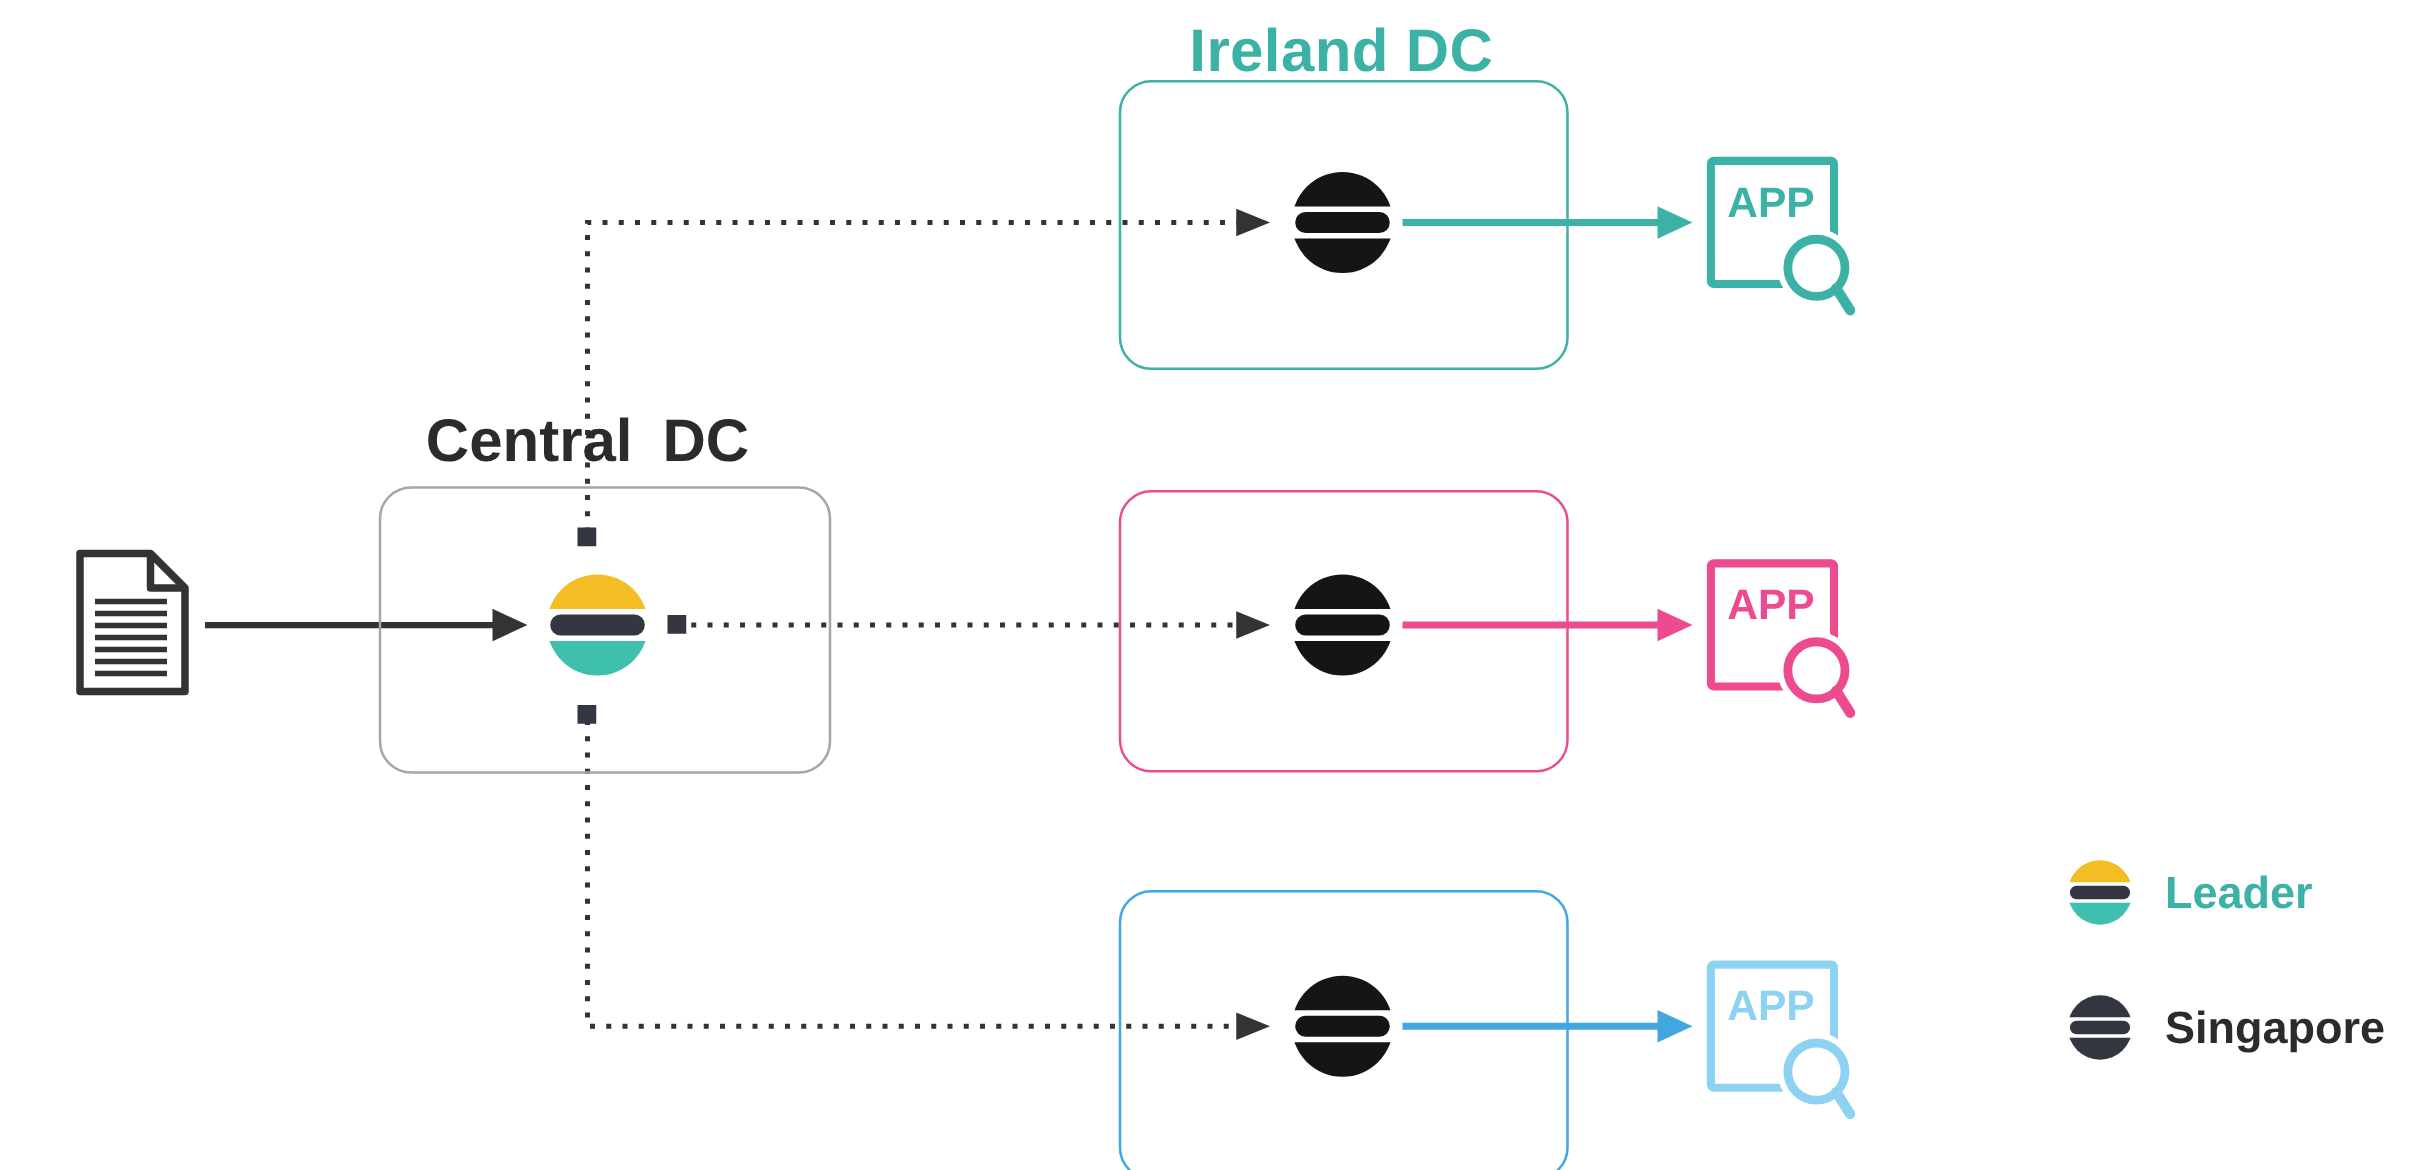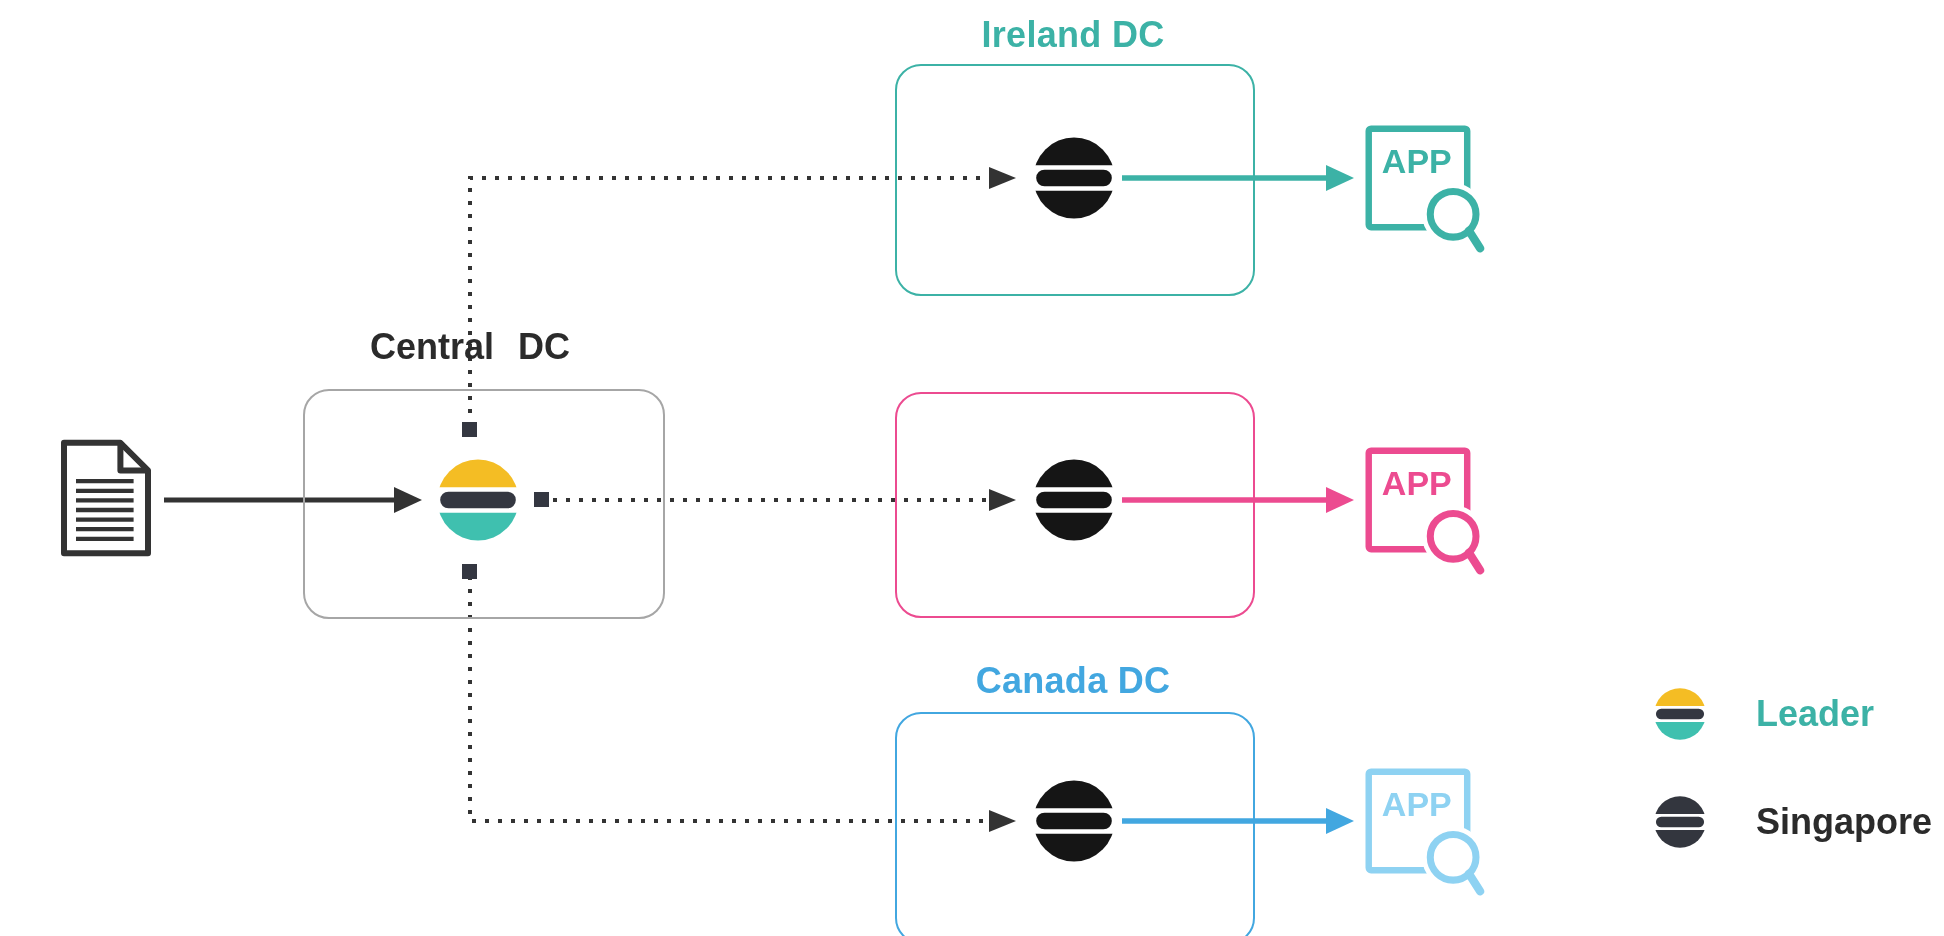--- a/index.html
+++ b/index.html
@@ -20,33 +20,33 @@
   .dc-box {
     position: absolute;
     z-index: 2;
     border-radius: 26px;
     background: transparent;
   }
 
   .dc-label {
     position: absolute;
     z-index: 2;
-    font-size: 36px;
+    font-size: 48px;
     font-weight: bold;
     text-align: center;
     letter-spacing: 0.3px;
   }
 
   .central-label {
     position: absolute;
     z-index: 3;
     display: flex;
     justify-content: center;
     gap: 24px;
-    font-size: 36px;
+    font-size: 48px;
     font-weight: bold;
     color: var(--text_dark);
   }
 
   .sq {
     position: absolute;
     z-index: 4;
     width: 15px;
     height: 15px;
     background: var(--logo_dark);
@@ -65,21 +65,21 @@
     stroke-width: 4;
     stroke-dasharray: 4 9;
   }
   svg .head-dark { fill: var(--dark); }
 
   .legend-row {
     position: absolute;
     z-index: 2;
     display: flex;
     align-items: center;
-    gap: 48px;
+    gap: 24px;
   }
   .legend-label { font-size: 36px; font-weight: bold; }
 </style>
 </head>
 <body>
 
 <div id="canvas">
 
   <svg width="0" height="0" style="position:absolute">
     <defs>
@@ -172,21 +172,20 @@
     <use href="#esLogo"></use>
   </svg>
   <svg class="abs" style="left:1364px;top:446px;z-index:3;--app:var(--pink)" width="122" height="136" viewBox="0 0 104 116">
     <rect x="4" y="4" width="84" height="84" rx="2" style="fill:#fff;stroke:var(--app);stroke-width:5.5"></rect>
     <text x="45" y="42" text-anchor="middle" style="fill:var(--app);font-family:'Liberation Sans',sans-serif;font-weight:bold;font-size:29px">APP</text>
     <circle cx="76" cy="77" r="19.5" style="fill:#fff;stroke:#fff;stroke-width:14"></circle>
     <circle cx="76" cy="77" r="19.5" style="fill:#fff;stroke:var(--app);stroke-width:6"></circle>
     <line x1="89.5" y1="91" x2="99" y2="106" style="stroke:var(--app);stroke-width:7;stroke-linecap:round"></line>
   </svg>
 
-  <div class="dc-label" style="left:895px;top:660px;width:356px;color:var(--blue)">Canada DC</div>
   <div class="dc-box" style="left:895px;top:712px;width:356px;height:228px;border:2px solid var(--blue)"></div>
   <svg class="logo es-black" style="left:1030px;top:777px" width="88" height="88" viewBox="0 0 100 100">
     <use href="#esLogo"></use>
   </svg>
   <svg class="abs" style="left:1364px;top:767px;z-index:3;--app:var(--light_blue)" width="122" height="136" viewBox="0 0 104 116">
     <rect x="4" y="4" width="84" height="84" rx="2" style="fill:#fff;stroke:var(--app);stroke-width:5.5"></rect>
     <text x="45" y="42" text-anchor="middle" style="fill:var(--app);font-family:'Liberation Sans',sans-serif;font-weight:bold;font-size:29px">APP</text>
     <circle cx="76" cy="77" r="19.5" style="fill:#fff;stroke:#fff;stroke-width:14"></circle>
     <circle cx="76" cy="77" r="19.5" style="fill:#fff;stroke:var(--app);stroke-width:6"></circle>
     <line x1="89.5" y1="91" x2="99" y2="106" style="stroke:var(--app);stroke-width:7;stroke-linecap:round"></line>

